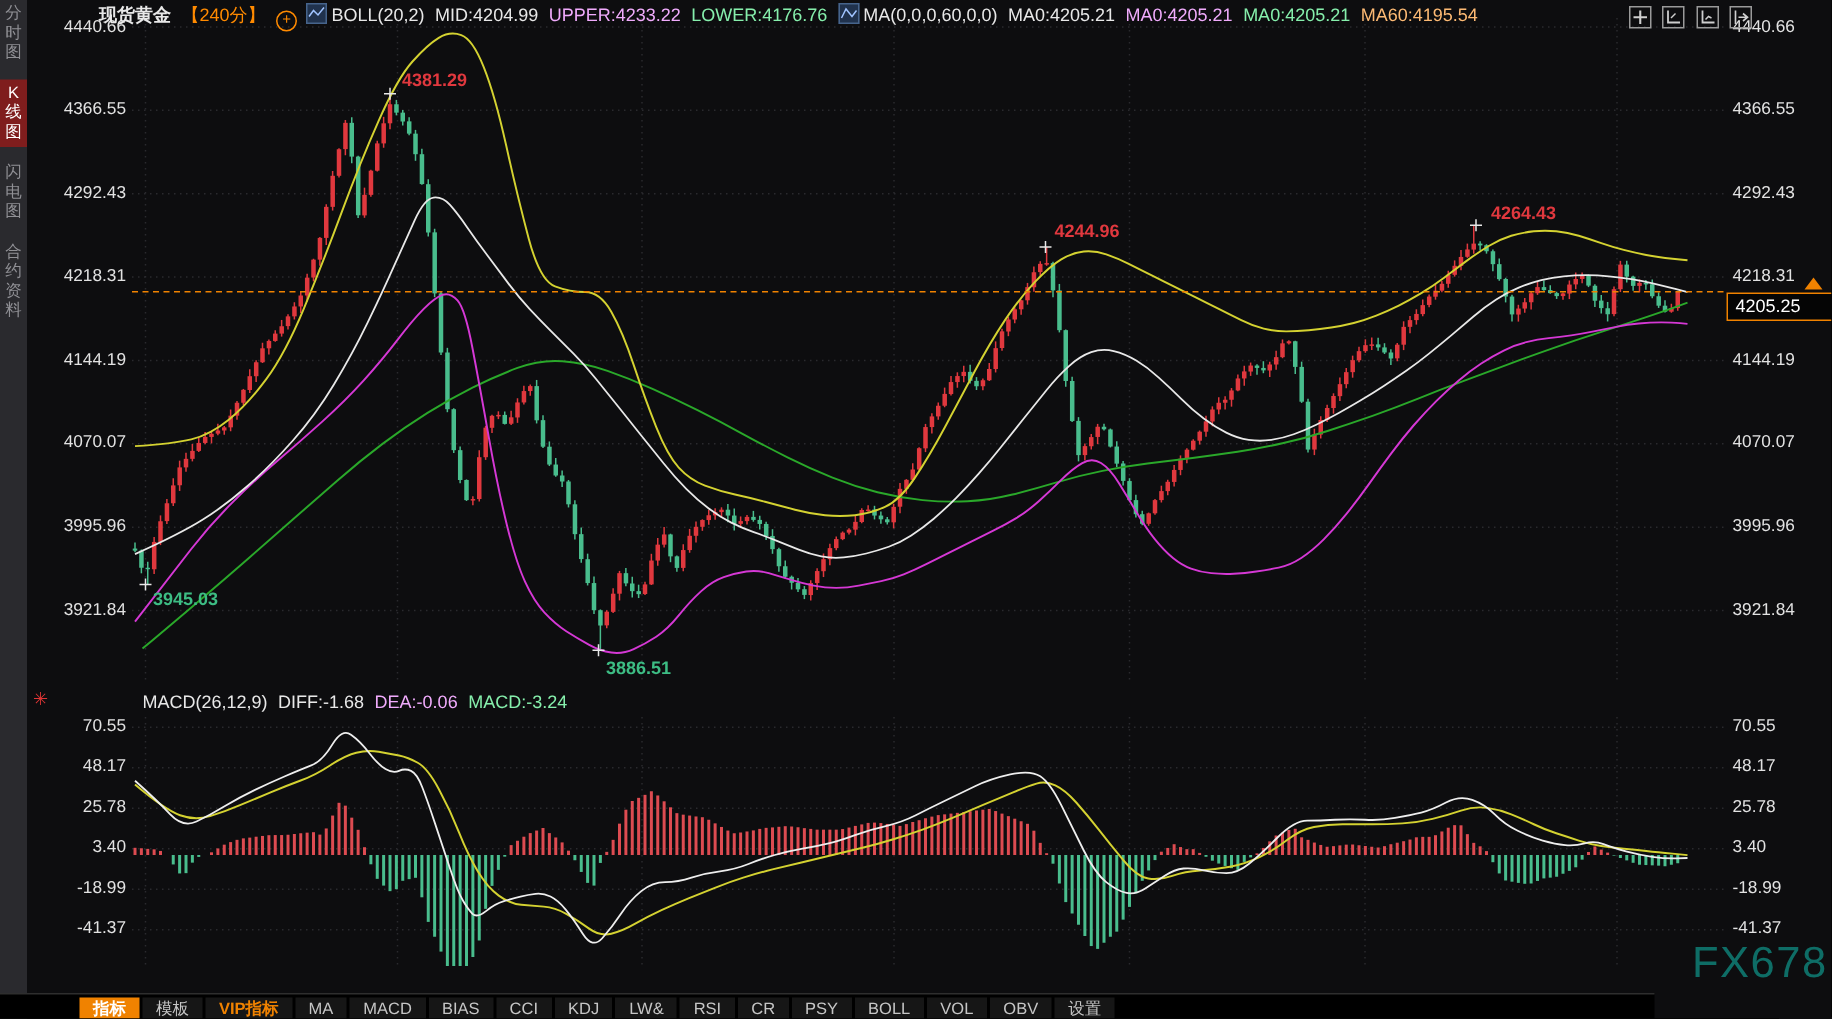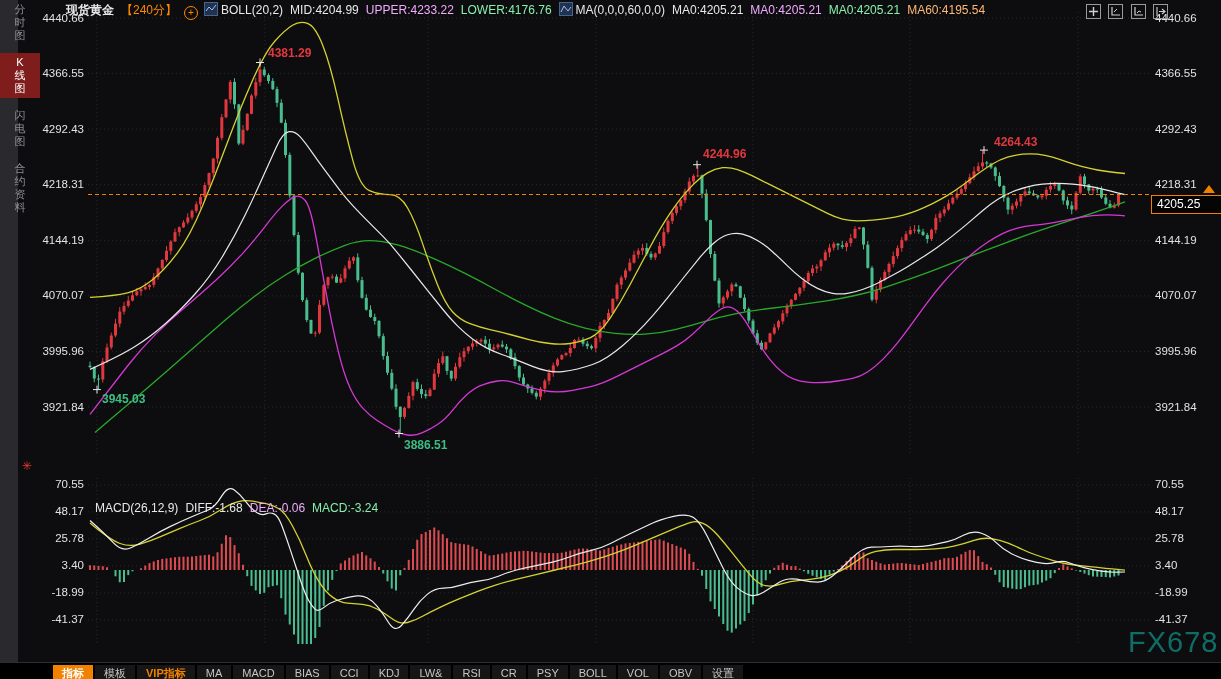--- a/index.html
+++ b/index.html
@@ -1,52 +1,52 @@
 <!DOCTYPE html>
 <html><head>
 <meta charset="utf-8">
 <style>
   html,body{margin:0;padding:0;background:#000;}
   #app{position:relative;width:1221px;height:679px;background:#0d0d0f;overflow:hidden;
        font-family:"Liberation Sans",sans-serif;color:#e4e4e4;}
   
   #sidebar{position:absolute;left:0;top:0;width:18px;height:679px;background:#2a2a2e;z-index:5;}
   .side-tab{width:18px;text-align:center;font-size:11px;line-height:13px;color:#909095;
-            word-break:break-all;padding:3px 11px;margin-bottom:8px;cursor:pointer;}
+            word-break:break-all;padding:3px 0;margin-bottom:8px;cursor:pointer;}
   .side-tab.sel{background:#7f1d1d;color:#fff;}
   
   #hdr{position:absolute;left:66px;top:2px;height:16px;white-space:nowrap;font-size:12px;z-index:4;}
   .hi{margin-right:7px;}
   .w{color:#e8e8e8}.y{color:#f0abfc}.m{color:#86efac}.g{color:#fdba74}.o{color:#ff8a00}
   .mini-ind{display:inline-block;width:12px;height:12px;background:#20324d;border:1px solid #46648c;
             vertical-align:-2px;margin-right:3px;}
   .mini-ind svg{display:block}
   .plus-circ{display:inline-block;width:12px;height:12px;border:1px solid #ff8a00;border-radius:50%;
              color:#ff8a00;font-size:10px;line-height:11px;text-align:center;vertical-align:-2px;margin-right:6px;}
   #toolbar{position:absolute;left:1086px;top:4px;z-index:6;}
   .tool-btn{display:inline-block;width:13px;height:13px;border:1px solid #9a9a9a;margin-right:3px;
             vertical-align:top;cursor:pointer;}
   .tool-btn svg{display:block}
   
   .ax-label{position:absolute;font-size:11.5px;color:#e2e2e2;height:13px;line-height:13px;}
   .ax-left{left:0;width:84px;text-align:right;}
   .ax-right{left:1155px;width:64px;text-align:left;}
   
-  #macd-hdr{position:absolute;left:95px;top:461px;font-size:12px;white-space:nowrap;z-index:4;margin-top:40px;}
+  #macd-hdr{position:absolute;left:95px;top:461px;font-size:12px;white-space:nowrap;z-index:4;}
   #macd-close{position:absolute;left:22px;top:459px;color:#e03535;font-size:12px;cursor:pointer;z-index:4;}
   
   #price-tag{position:absolute;left:1151px;top:195px;width:66px;height:17px;border:1px solid #f08200;
              background:#050505;color:#fff;font-size:12px;line-height:17px;padding-left:5px;z-index:6;}
   #price-arrow{position:absolute;left:1203px;top:185px;width:0;height:0;z-index:6;
                border-left:6px solid transparent;border-right:6px solid transparent;border-bottom:8px solid #f08200;}
   
   #date-row{position:absolute;left:0;top:641px;width:1221px;height:21px;background:#0a0a0a;z-index:3;}
   #period-label{position:absolute;left:33px;top:3px;font-size:12px;font-weight:bold;color:#f08200;}
   .date-item{position:absolute;top:3px;transform:translateX(-50%);font-size:12px;font-weight:bold;color:#f0f0f0;}
-  #tab-row{position:absolute;left:0;top:662px;width:1221px;height:17px;background:#000;
+  #tab-row{position:absolute;left:0;top:662px;width:1103px;height:17px;background:#000;
            border-top:1px solid #2e2e2e;z-index:5;white-space:nowrap;padding-left:53px;box-sizing:border-box;}
   .ftab{display:inline-block;height:16px;line-height:16px;padding:0 9px;margin-right:2px;font-size:11px;
         color:#c6c6c6;background:#161616;cursor:pointer;}
   .ftab.sel{background:#f08200;color:#fff;font-weight:bold;}
   .ftab.vip{color:#f08200;font-weight:bold;}
   #watermark{position:absolute;left:1128px;top:626px;font-size:29px;color:#0f766e;opacity:.92;
              letter-spacing:1px;z-index:4;}
   svg text{font-family:"Liberation Sans",sans-serif;}
 </style>
 </head>

